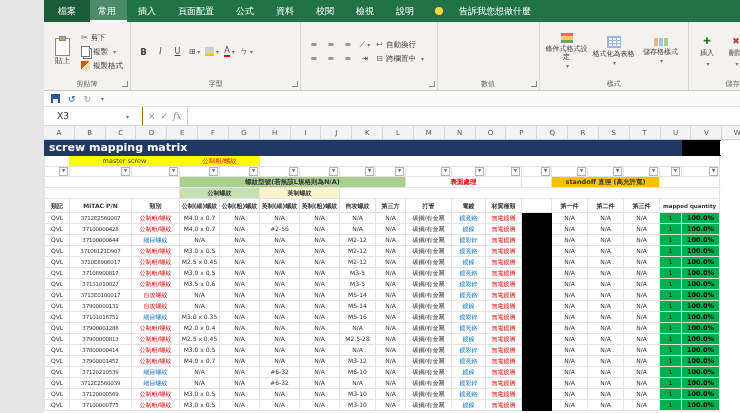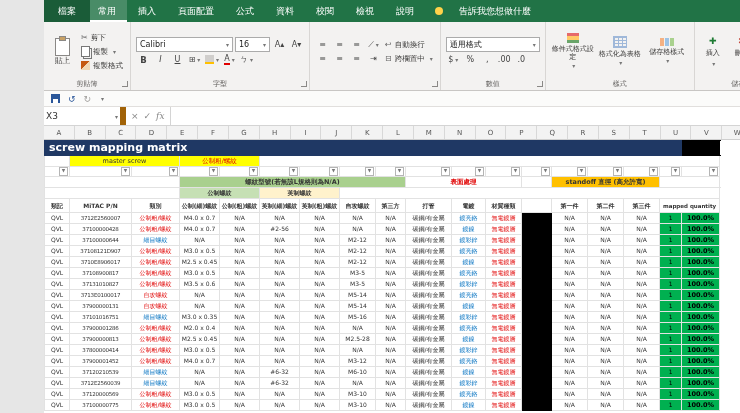--- a/index.html
+++ b/index.html
@@ -43,21 +43,21 @@
   .cellbtn{width:26px;display:flex;flex-direction:column;align-items:center;justify-content:center;gap:2px;font-size:7px;cursor:pointer;color:#3b3a39;}
   .ic-ins{color:#1e7b34;font-weight:bold;font-size:9px;line-height:9px;}
   .ic-del{color:#c0392b;font-weight:bold;font-size:9px;line-height:9px;}
   .ic-fmt{width:9px;height:9px;background:#fff;border:1px solid #8a8886;}
 
   
   .qat{height:15px;background:#fbfbfa;border-bottom:1px solid #e1dfdd;display:flex;align-items:center;gap:8px;padding-left:7px;font-size:9px;color:#555;}
   .disk{width:9px;height:9px;background:#2b579a;position:relative;display:inline-block;}
   .disk:after{content:"";position:absolute;left:2px;bottom:0;width:5px;height:4px;background:#fff;}
   .fbar{height:18px;display:flex;align-items:stretch;border-bottom:1px solid #d4d4d4;background:#fff;font-size:9px;color:#333;}
-  .namebox{width:72px;border-right:6px solid #a16207;display:flex;align-items:center;justify-content:space-between;padding:0 2px;}
+  .namebox{width:72px;border-right:1px solid #a16207;display:flex;align-items:center;justify-content:space-between;padding:0 13px;}
   .fbtns{display:flex;align-items:center;gap:5px;padding:0 5px;border-right:1px solid #d4d4d4;color:#888;}
   .fx{font-style:italic;font-family:"DejaVu Serif","Liberation Serif",serif;}
   .finput{flex:1;}
 
   
   .letters{height:13px;display:flex;background:#f3f3f3;border-bottom:1px solid #cfcfcf;}
   .letter{flex:1;border-right:1px solid #d8d8d8;font-size:7px;color:#555;display:flex;align-items:center;justify-content:center;cursor:pointer;}
   .letter.sel{background:#d3e8dc;color:#0f5132;box-shadow:inset 0 -2px 0 #217346;}
 
   
@@ -127,32 +127,20 @@
             <span class="ic-brush"></span>
             <span>複製格式</span>
           </div>
       </div>
       <div class="glabel">剪貼簿</div>
       <div class="launcher"></div>
     </div>
 
     <div class="group" style="width:168px">
       <div class="vstack" style="width:100%">
-        <div class="frow">
-          <div class="combo" style="width:92px">
-              <span>Calibri</span>
-              <span class="car">▾</span>
-            </div>
-          <div class="combo" style="width:28px">
-              <span>16</span>
-              <span class="car">▾</span>
-            </div>
-          <div class="ibtn">A▴</div>
-          <div class="ibtn">A▾</div>
-        </div>
         <div class="frow">
           <div class="ibtn">
               <b>B</b>
             </div>
           <div class="ibtn">
               <i>I</i>
             </div>
           <div class="ibtn">
               <u>U</u>
             </div>
@@ -196,44 +184,20 @@
               <span class="ic">⊟</span>
               <span>跨欄置中</span>
               <span class="car">▾</span>
             </div>
         </div>
       </div>
       <div class="launcher"></div>
     </div>
 
     <div class="group" style="width:96px">
-      <div class="vstack" style="width:100%">
-        <div class="combo" style="width:86px">
-            <span>通用格式</span>
-            <span class="car">▾</span>
-          </div>
-        <div class="frow">
-          <div class="ibtn">
-              <span>$</span>
-              <span class="car">▾</span>
-            </div>
-          <div class="ibtn">
-              <span>%</span>
-            </div>
-          <div class="ibtn">
-              <span>,</span>
-            </div>
-          <div class="ibtn">
-              <span>.00</span>
-            </div>
-          <div class="ibtn">
-              <span>.0</span>
-            </div>
-        </div>
-      </div>
       <div class="glabel">數值</div>
       <div class="launcher"></div>
     </div>
 
     <div class="group" style="width:146px">
       <div class="stylebtn">
         <span class="ic-cond"></span>
         <span>條件式格式設定</span>
           <span class="car">▾</span>
       </div>

